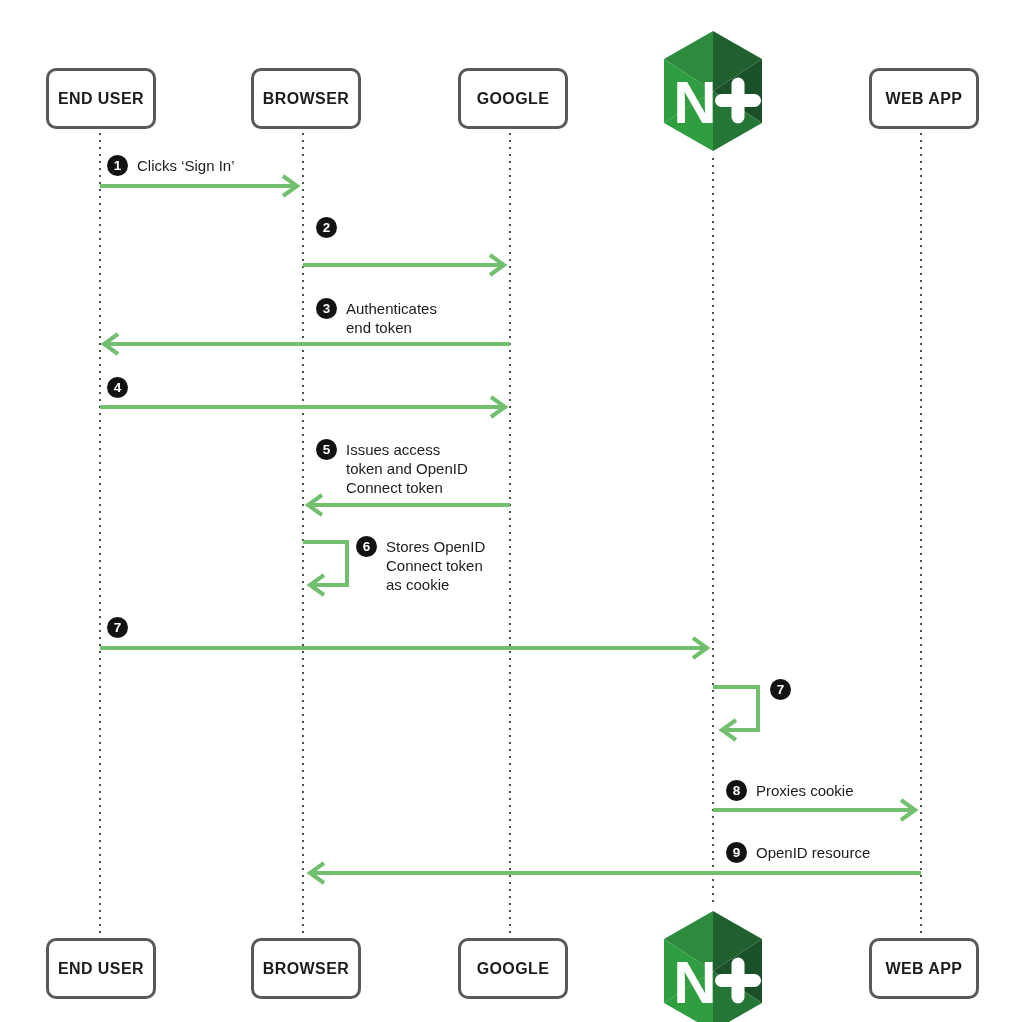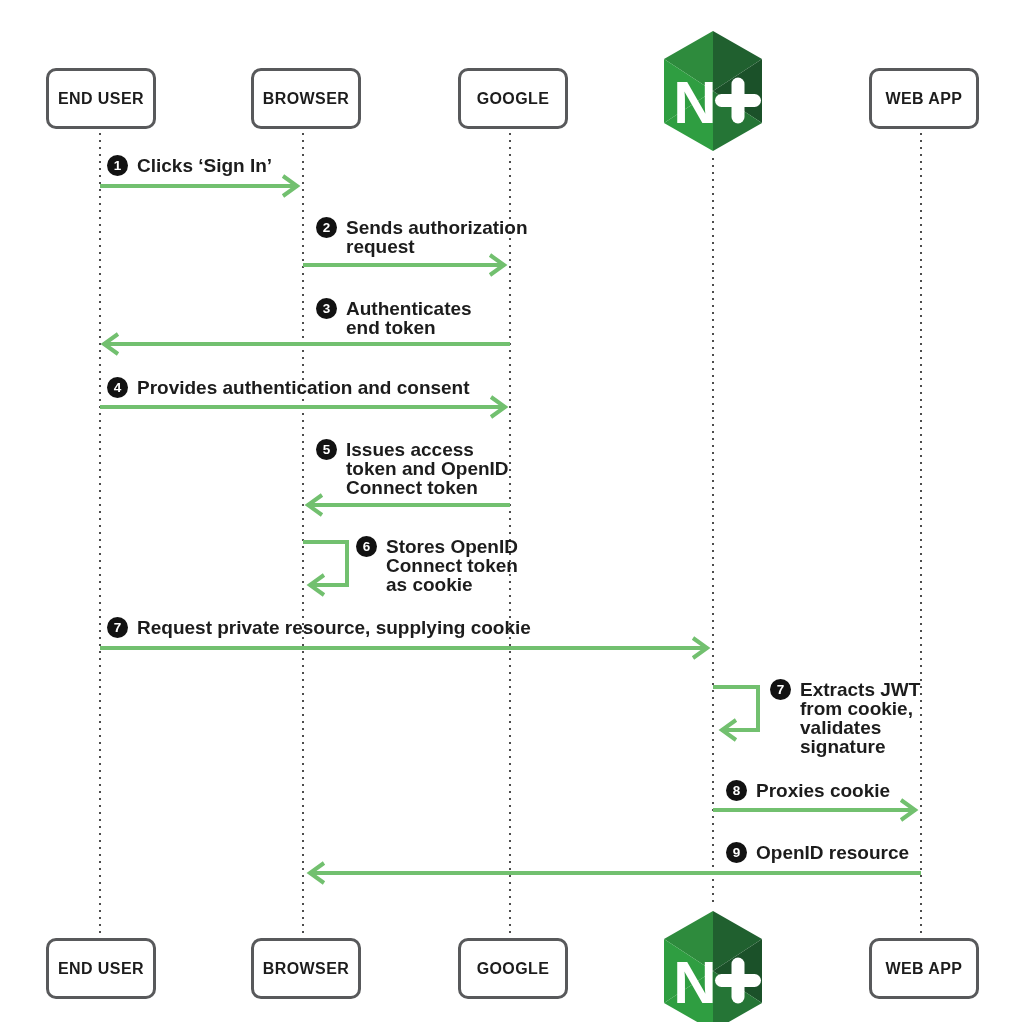--- a/index.html
+++ b/index.html
@@ -24,21 +24,21 @@
   .nx-dark{fill:var(--nx-dark);} .nx-darkest{fill:var(--nx-darkest);}
   .nx-bottomright{fill:var(--nx-bottomright);}
   .nx-label{font-family:"Liberation Sans","DejaVu Sans",sans-serif;font-weight:700;fill:#fff;}
   .step{position:absolute;display:flex;align-items:flex-start;}
   .badge{
     flex:0 0 auto;width:21px;height:21px;border-radius:50%;background:var(--badge);
     color:#fff;font-size:13.5px;font-weight:700;display:flex;align-items:center;justify-content:center;
     margin-right:9px;margin-top:-1px;
   }
   .step-text{
-    font-size:19px;font-weight:700;color:var(--text);line-height:19px;white-space:pre-line;
+    font-size:15px;font-weight:400;color:var(--text);line-height:19px;white-space:pre-line;
   }
 </style>
 </head>
 <body>
 
 <div class="canvas">
 
   <svg class="overlay" viewBox="0 0 1024 1022">
 
     <path class="lifeline" d="M100 106 V916"></path>
@@ -128,54 +128,46 @@
     <rect x="58" y="66" width="46" height="13" rx="6.5" fill="#fff"></rect>
     <rect x="74.5" y="49.5" width="13" height="46" rx="6.5" fill="#fff"></rect>
   </svg>
 
   <div class="step" style="left:107px;top:136px">
     <span class="badge">1</span>
     <span class="step-text">Clicks ‘Sign In’</span>
   </div>
   <div class="step" style="left:316px;top:198px">
     <span class="badge">2</span>
-    <span class="step-text">Sends authorization
-request</span>
   </div>
   <div class="step" style="left:316px;top:279px">
     <span class="badge">3</span>
     <span class="step-text">Authenticates
 end token</span>
   </div>
   <div class="step" style="left:107px;top:358px">
     <span class="badge">4</span>
-    <span class="step-text">Provides authentication and consent</span>
   </div>
   <div class="step" style="left:316px;top:420px">
     <span class="badge">5</span>
     <span class="step-text">Issues access
 token and OpenID
 Connect token</span>
   </div>
   <div class="step" style="left:356px;top:517px">
     <span class="badge">6</span>
     <span class="step-text">Stores OpenID
 Connect token
 as cookie</span>
   </div>
   <div class="step" style="left:107px;top:598px">
     <span class="badge">7</span>
-    <span class="step-text">Request private resource, supplying cookie</span>
   </div>
   <div class="step" style="left:770px;top:660px">
     <span class="badge">7</span>
-    <span class="step-text">Extracts JWT
-from cookie,
-validates
-signature</span>
   </div>
   <div class="step" style="left:726px;top:761px">
     <span class="badge">8</span>
     <span class="step-text">Proxies cookie</span>
   </div>
   <div class="step" style="left:726px;top:823px">
     <span class="badge">9</span>
     <span class="step-text">OpenID resource</span>
   </div>
 

